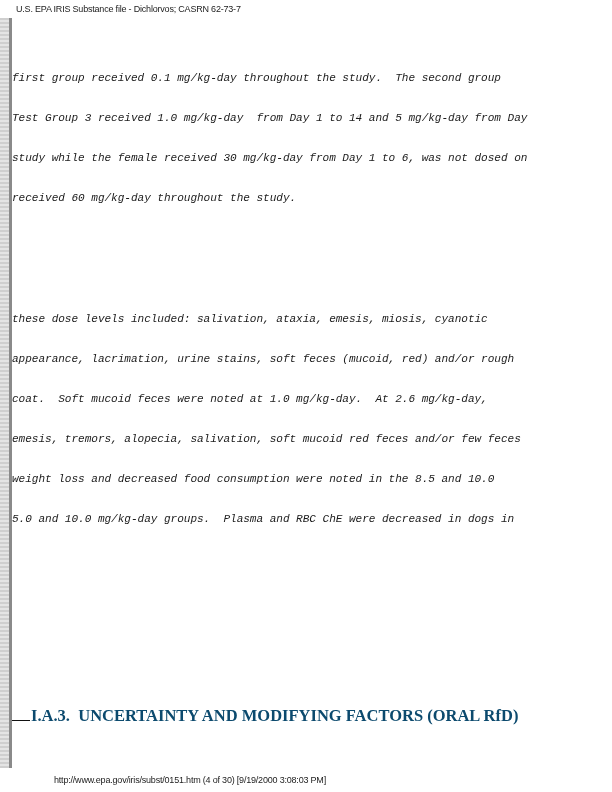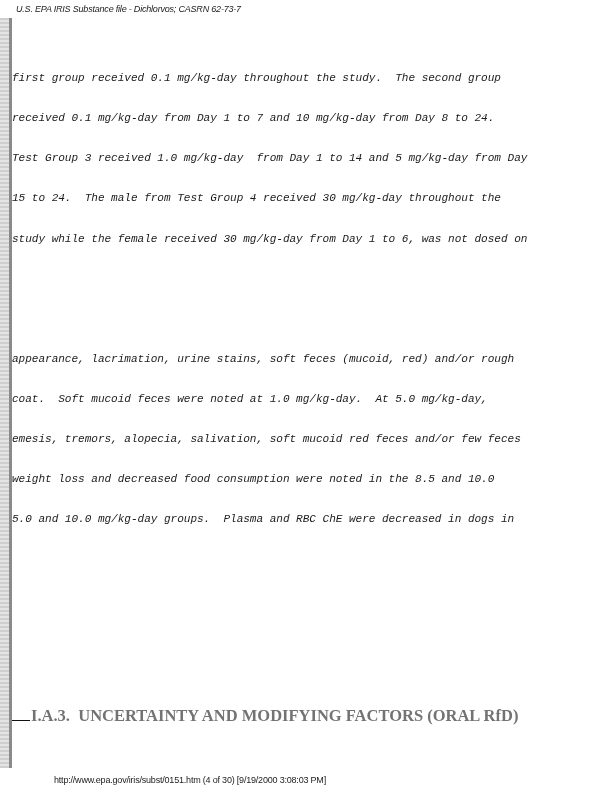--- a/index.html
+++ b/index.html
@@ -1,69 +1,68 @@
 <!DOCTYPE html>
 <html><head>
 <meta charset="utf-8">
 <style>
   html, body { margin: 0; padding: 0; background: #ffffff; }
   body { width: 612px; height: 792px; position: relative; overflow: hidden; }
   .print-header {
     position: absolute; left: 16px; top: 4px;
     font-family: "Liberation Sans", sans-serif; font-size: 9px; color: #222;
     letter-spacing: -0.2px;
-    font-style: italic;
   }
   .left-border {
     position: absolute; left: 0; top: 18px; width: 12px; height: 750px;
     background:
       repeating-linear-gradient(0deg, #cfcfcf 0 2px, #e4e4e4 2px 4px);
   }
   .left-border::after {
     content: ""; position: absolute; right: 0; top: 0; width: 3px; height: 100%;
     background: #8a8a8a;
   }
   .content {
     position: absolute; left: 12px; top: 19px; width: 590px;
     font-family: "Liberation Mono", monospace; font-size: 11.1px; line-height: 13.35px;
     color: #1a1a1a; white-space: pre; letter-spacing: -0.05px;
   }
   .para { margin: 0 0 13.35px 0; font-style: italic; }
   .heading {
     position: absolute; left: 12px; top: 706px;
     font-family: "Liberation Serif", serif; font-weight: bold; font-size: 16.5px;
-    color: #737373; white-space: pre;
+    color: #0c4a6e; white-space: pre;
   }
   .heading .rule { display: inline-block; width: 18px; border-bottom: 1px solid #111; margin-right: 1px; vertical-align: baseline; }
   .print-footer {
     position: absolute; left: 16px; top: 775px;
     font-family: "Liberation Sans", sans-serif; font-size: 9px; color: #222;
     letter-spacing: -0.2px;
     padding-left: 38px;
   }
 </style>
 </head>
 <body>
 
 <div class="print-header">U.S. EPA IRIS Substance file - Dichlorvos; CASRN 62-73-7</div>
 
 <div class="left-border"></div>
 
 <div class="content">
   <div class="para">
     <div>first group received 0.1 mg/kg-day throughout the study.  The second group</div>
-    <div>received 0.1 mg/kg-day from Day 1 to 7 and 10 mg/kg-day from Day 8 to 24.</div>
     <div>Test Group 3 received 1.0 mg/kg-day  from Day 1 to 14 and 5 mg/kg-day from Day</div>
-    <div>15 to 24.  The male from Test Group 4 received 30 mg/kg-day throughout the</div>
     <div>study while the female received 30 mg/kg-day from Day 1 to 6, was not dosed on</div>
+    <div>received 60 mg/kg-day throughout the study.</div>
   </div>
 
   <div class="para">
+    <div>these dose levels included: salivation, ataxia, emesis, miosis, cyanotic</div>
     <div>appearance, lacrimation, urine stains, soft feces (mucoid, red) and/or rough</div>
-    <div>coat.  Soft mucoid feces were noted at 1.0 mg/kg-day.  At 5.0 mg/kg-day,</div>
+    <div>coat.  Soft mucoid feces were noted at 1.0 mg/kg-day.  At 2.6 mg/kg-day,</div>
     <div>emesis, tremors, alopecia, salivation, soft mucoid red feces and/or few feces</div>
     <div>weight loss and decreased food consumption were noted in the 8.5 and 10.0</div>
     <div>5.0 and 10.0 mg/kg-day groups.  Plasma and RBC ChE were decreased in dogs in</div>
     
     
     
     
     
     
   </div>

